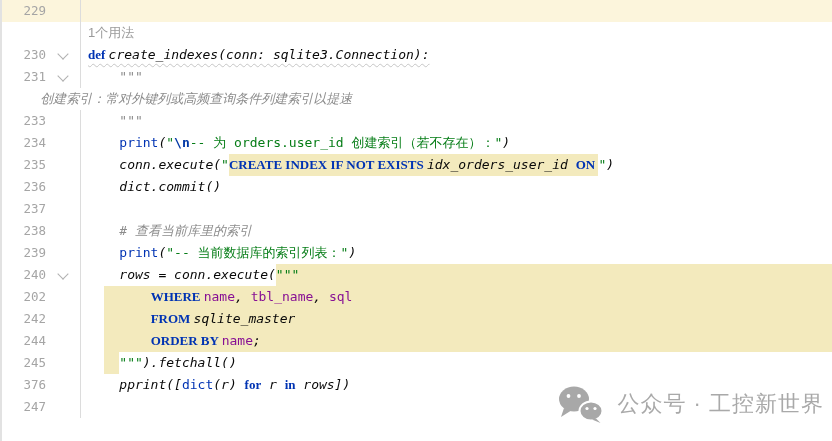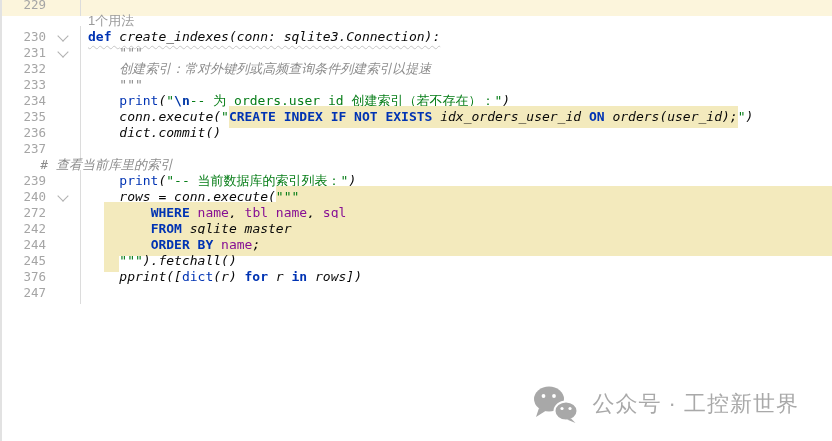--- a/index.html
+++ b/index.html
@@ -2,57 +2,57 @@
 <html style="--keyword: #0033B3; --string: #067D17; --escape: #0037A6; --comment: #8C8C8C; --plain: #080808; --sql_column: #871094; --injected_bg: #F3EABD; --caret_row_bg: #FCF5DC; --line_number: #A5A5A5; --gutter_border: #DCDCDC; --squiggle: #C6C6C6; --watermark: #A9A9A9;"><head>
 <meta charset="utf-8">
 <style>
   html,body{margin:0;padding:0;}
   body{
     width:832px;height:441px;overflow:hidden;background:#ffffff;position:relative;
     font-family:"DejaVu Sans Mono",monospace;
   }
   .left-edge{position:absolute;left:0;top:0;width:2px;height:441px;background:#e2e2e2;}
   #editor{position:absolute;left:2px;top:0;right:0;}
-  .row{display:flex;height:16px;align-items:flex-end;}
+  .row{display:flex;height:22px;}
   .row.caret{background:var(--caret_row_bg);}
   .gut{width:78px;flex:none;display:flex;border-right:1px solid var(--gutter_border);}
   .num{
     width:44px;text-align:right;color:var(--line_number);
     font:12.5px/22px "DejaVu Sans Mono",monospace;
   }
   .foldc{width:34px;display:flex;justify-content:center;align-items:center;}
   .chev{
     width:7px;height:7px;margin-top:-3px;
     border-right:1.6px solid #b0b0b0;border-bottom:1.6px solid #b0b0b0;
     transform:rotate(45deg);
   }
   .code{
     flex:1;display:flex;padding-left:7px;white-space:pre;
     font:13px/22px "DejaVu Sans Mono",monospace;color:var(--plain);
   }
   .code span{white-space:pre;}
-  .kw{color:var(--keyword);font-weight:bold;}
+  .kw{color:var(--keyword);font-weight:bold;font-family:Liberation Serif, serif;}
   .bi{color:var(--keyword);}
   .str{color:var(--string);}
   .strb{color:var(--string);font-weight:normal;}
   .esc{color:var(--escape);font-weight:bold;}
   .com{color:var(--comment);font-style:italic;}
   .pl{color:var(--plain);font-style:italic;}
   .col{color:var(--sql_column);}
   .inj{background:var(--injected_bg);}
   .fill{flex:1;align-self:stretch;background:var(--injected_bg);}
   .squig{
     display:inline-flex;
     text-decoration:underline wavy var(--squiggle);
     text-decoration-thickness:1px;
     text-underline-offset:4px;
   }
   .inlay{font:13px/22px "Liberation Sans",sans-serif;color:#9a9a9a;}
   .watermark{
-    position:absolute;right:33px;bottom:18px;
+    position:absolute;right:8px;bottom:18px;
     display:flex;align-items:center;gap:14px;
     color:var(--watermark);
     font:22px "Liberation Sans",sans-serif;letter-spacing:1px;
   }
 </style>
 </head>
 <body>
 
 <div class="left-edge"></div>
 
@@ -83,24 +83,20 @@
     <div class="row">
       <div class="gut">
         <span class="num">231</span>
         <span class="foldc">
           <span class="chev"></span>
         </span>
       </div>
       <div class="code"><span class="pl">    </span><span class="com">"""</span></div>
     </div>
     <div class="row">
-      <div class="gut">
-        <span class="num">232</span>
-        <span class="foldc"></span>
-      </div>
       <div class="code"><span class="pl">    </span><span class="com">创建索引：常对外键列或高频查询条件列建索引以提速</span></div>
     </div>
     <div class="row">
       <div class="gut">
         <span class="num">233</span>
         <span class="foldc"></span>
       </div>
       <div class="code"><span class="pl">    </span><span class="com">"""</span></div>
     </div>
     <div class="row">
@@ -108,58 +104,62 @@
         <span class="num">234</span>
         <span class="foldc"></span>
       </div>
       <div class="code"><span class="pl">    </span><span class="bi">print</span><span class="pl">(</span><span class="str">"</span><span class="esc">\n</span><span class="str">-- 为 </span><span class="strb">orders.user_id</span><span class="str"> 创建索引（若不存在）：</span><span class="str">"</span><span class="pl">)</span></div>
     </div>
     <div class="row">
       <div class="gut">
         <span class="num">235</span>
         <span class="foldc"></span>
       </div>
-      <div class="code"><span class="pl">    conn.execute(</span><span class="str">"</span><span class="kw inj">CREATE INDEX IF NOT EXISTS </span><span class="pl inj">idx_orders_user_id </span><span class="kw inj">ON </span><span class="pl inj">orders(user_id);</span><span class="str">"</span><span class="pl">)</span></div>
+      <div class="code"><span class="pl">    conn.execute(</span><span class="str">"</span><span class="kw inj">CREATE INDEX IF NOT EXISTS </span><span class="pl inj">idx_orders_user_id </span><span class="kw inj">ON </span><span class="str">"</span><span class="pl">)</span></div>
     </div>
     <div class="row">
       <div class="gut">
         <span class="num">236</span>
         <span class="foldc"></span>
       </div>
       <div class="code"><span class="pl">    dict.commit()</span></div>
     </div>
     <div class="row">
       <div class="gut">
         <span class="num">237</span>
         <span class="foldc"></span>
       </div>
       <div class="code"></div>
     </div>
     <div class="row">
+      <div class="gut">
+        <span class="num">238</span>
+        <span class="foldc"></span>
+      </div>
       <div class="code"><span class="pl">    </span><span class="com"># 查看当前库里的索引</span></div>
     </div>
     <div class="row">
       <div class="gut">
         <span class="num">239</span>
         <span class="foldc"></span>
       </div>
       <div class="code"><span class="pl">    </span><span class="bi">print</span><span class="pl">(</span><span class="str">"-- 当前数据库的索引列表："</span><span class="pl">)</span></div>
     </div>
     <div class="row">
       <div class="gut">
         <span class="num">240</span>
         <span class="foldc">
           <span class="chev"></span>
         </span>
       </div>
       <div class="code"><span class="pl">    rows = conn.execute(</span><span class="str inj">"""</span><span class="fill"></span></div>
     </div>
     <div class="row">
       <div class="gut">
-        <span class="num">272</span>
+        <span class="num">202</span>
         <span class="foldc"></span>
       </div>
       <div class="code"><span class="pl">  </span><span class="pl inj">      </span><span class="kw inj">WHERE </span><span class="col inj">name</span><span class="pl inj">, </span><span class="col inj">tbl_name</span><span class="pl inj">, </span><span class="col inj">sql</span><span class="fill"></span></div>
     </div>
     <div class="row">
       <div class="gut">
         <span class="num">242</span>
         <span class="foldc"></span>
       </div>
       <div class="code"><span class="pl">  </span><span class="pl inj">      </span><span class="kw inj">FROM </span><span class="pl inj">sqlite_master</span><span class="fill"></span></div>

